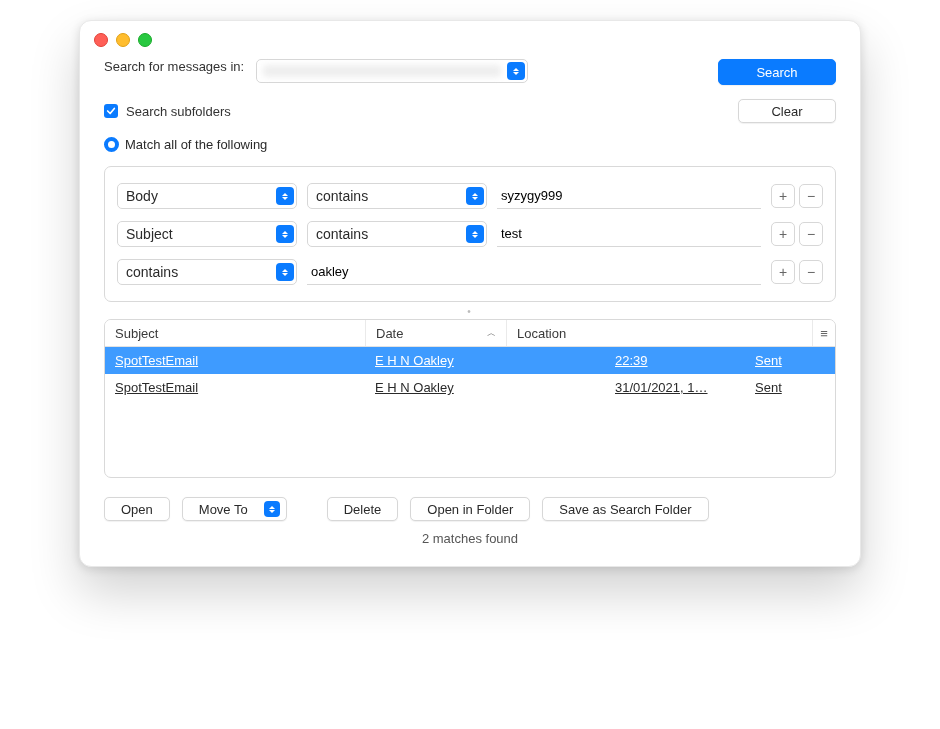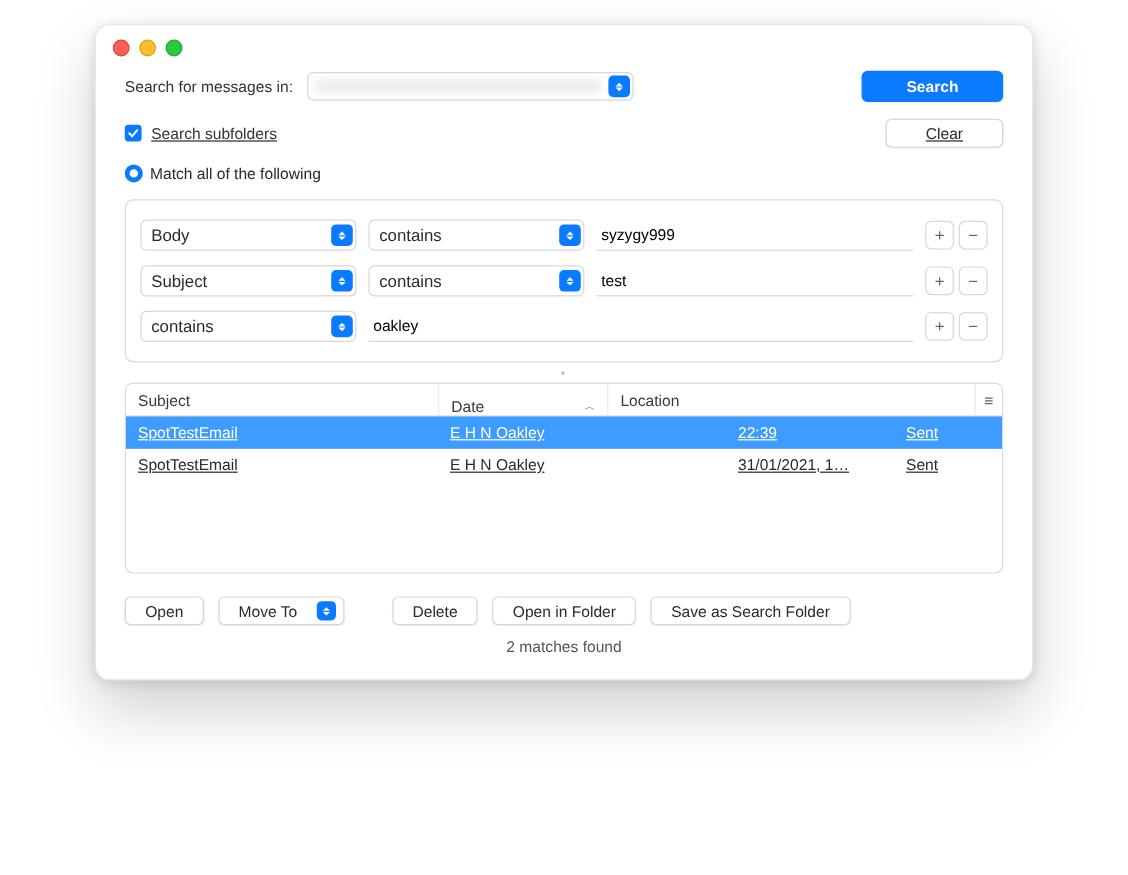--- a/index.html
+++ b/index.html
@@ -43,21 +43,21 @@
   }
   .dot.red    { background: #ff5f57; border: 0.5px solid #e24238; }
   .dot.yellow { background: #ffbd2e; border: 0.5px solid #e1a116; }
   .dot.green  { background: #28c840; border: 0.5px solid #1aab2b; }
 
   .content {
     padding: 0 24px 12px 24px;
   }
 
   
-  .row { display: flex; align-items: center; }
+  .row { display: flex; }
   .row1 { gap: 8px; }
   .label { color: #333; }
   .account-select {
     margin-left: 4px;
     flex: 0 0 270px;
     height: 22px;
     border: 1px solid #d7d7d7;
     border-radius: 5px;
     background: #fff;
     display: flex;
@@ -104,26 +104,26 @@
     align-items: center;
     justify-content: center;
     font-size: 13px;
     cursor: default;
     box-shadow: 0 0.5px 1px rgba(0,0,0,0.06);
   }
   .btn.primary {
     background: #0a7bff;
     border-color: #0a7bff;
     color: #fff;
-    font-weight: 700;
+    font-weight: 400;
     height: 24px;
     min-width: 84px;
   }
 
-  .row2 { margin-top: 14px; gap: 8px; align-items: center; text-decoration: underline; }
+  .row2 { margin-top: 14px; gap: 8px; align-items: center; }
   .checkbox {
     width: 14px; height: 14px;
     border-radius: 3px;
     background: #0a7bff;
     display: inline-flex;
     align-items: center;
     justify-content: center;
   }
   .checkbox svg { width: 10px; height: 10px; }
   .row3 { margin-top: 14px; gap: 16px; }
@@ -221,21 +221,21 @@
     display: flex;
     align-items: center;
     padding: 0 10px;
     color: #3a3a3a;
     font-size: 13px;
     border-right: 1px solid #eaeaea;
   }
   .th:last-child { border-right: none; }
   .col-subject { flex: 0 0 240px; }
   .col-corr    { flex: 0 0 220px; }
-  .col-date    { flex: 0 0 120px; justify-content: space-between; align-items: flex-end; }
+  .col-date    { flex: 0 0 120px; justify-content: space-between; }
   .col-loc     { flex: 1; }
   .col-menu    { flex: 0 0 22px; justify-content: center; padding: 0; color: #666; }
   .sort-ind { font-size: 9px; color: #666; }
   .tbody { min-height: 130px; }
   .tr {
     display: flex;
     height: 27px;
     align-items: center;
   }
   .tr .td {

